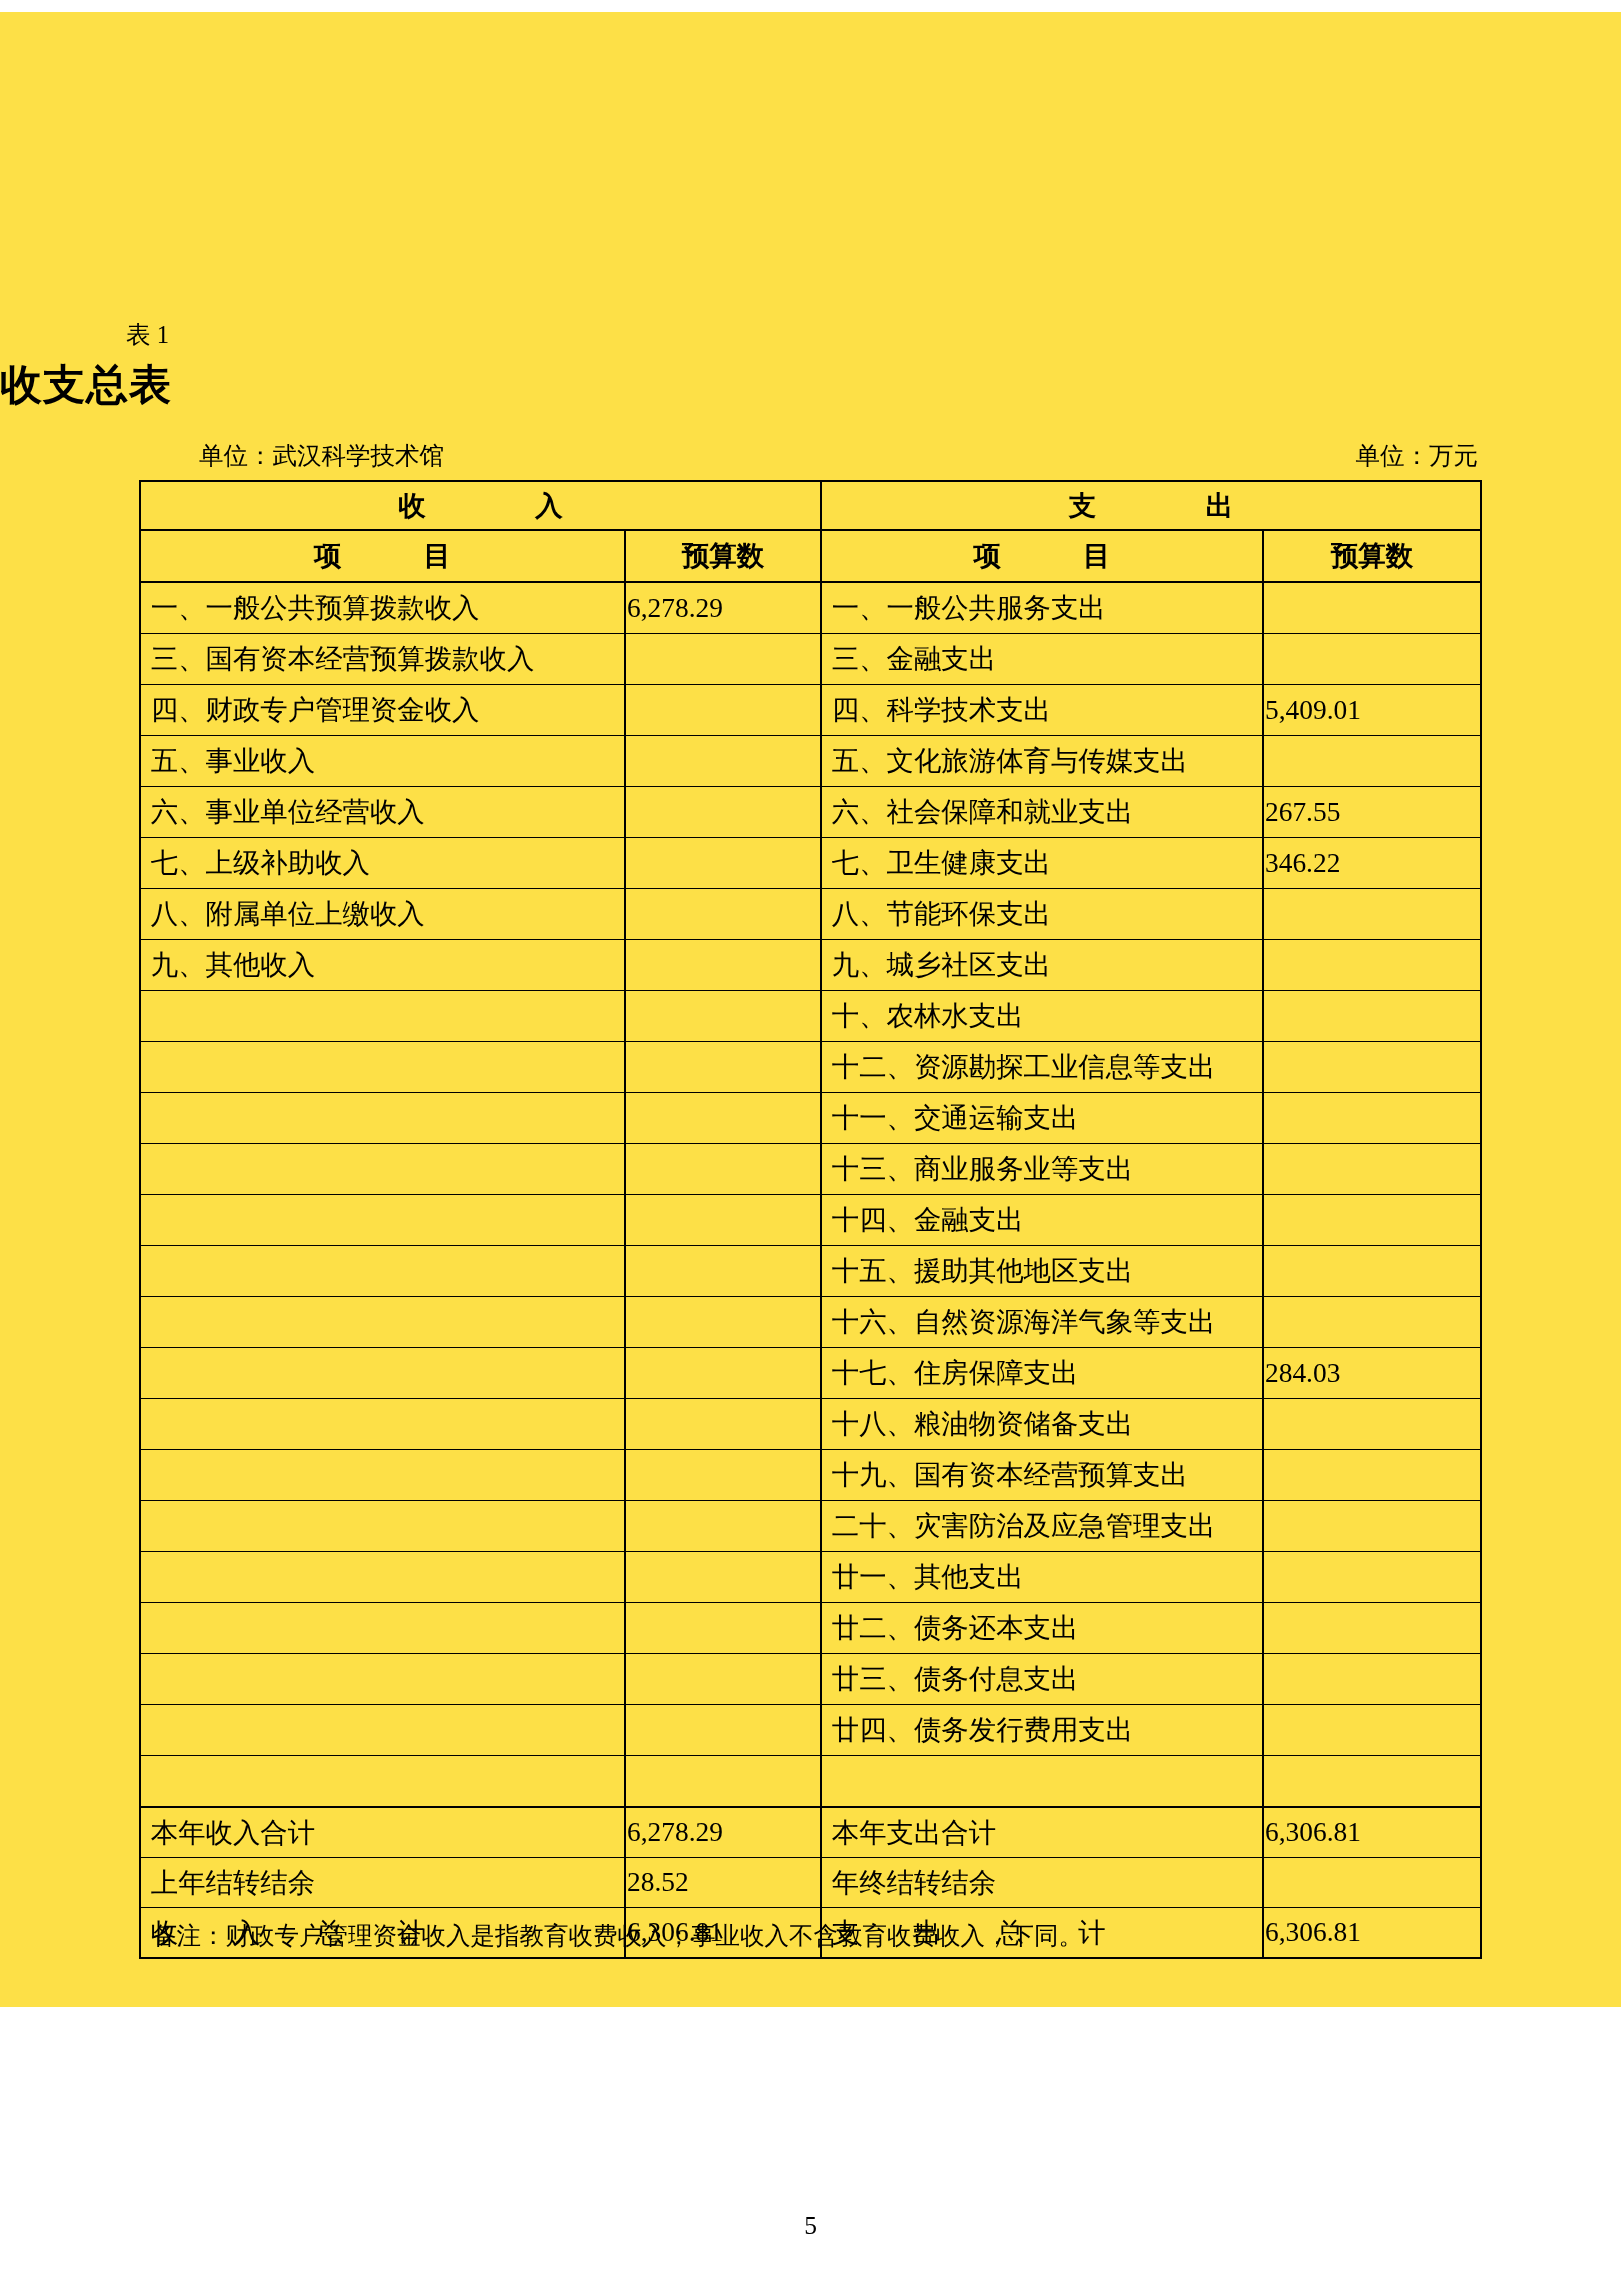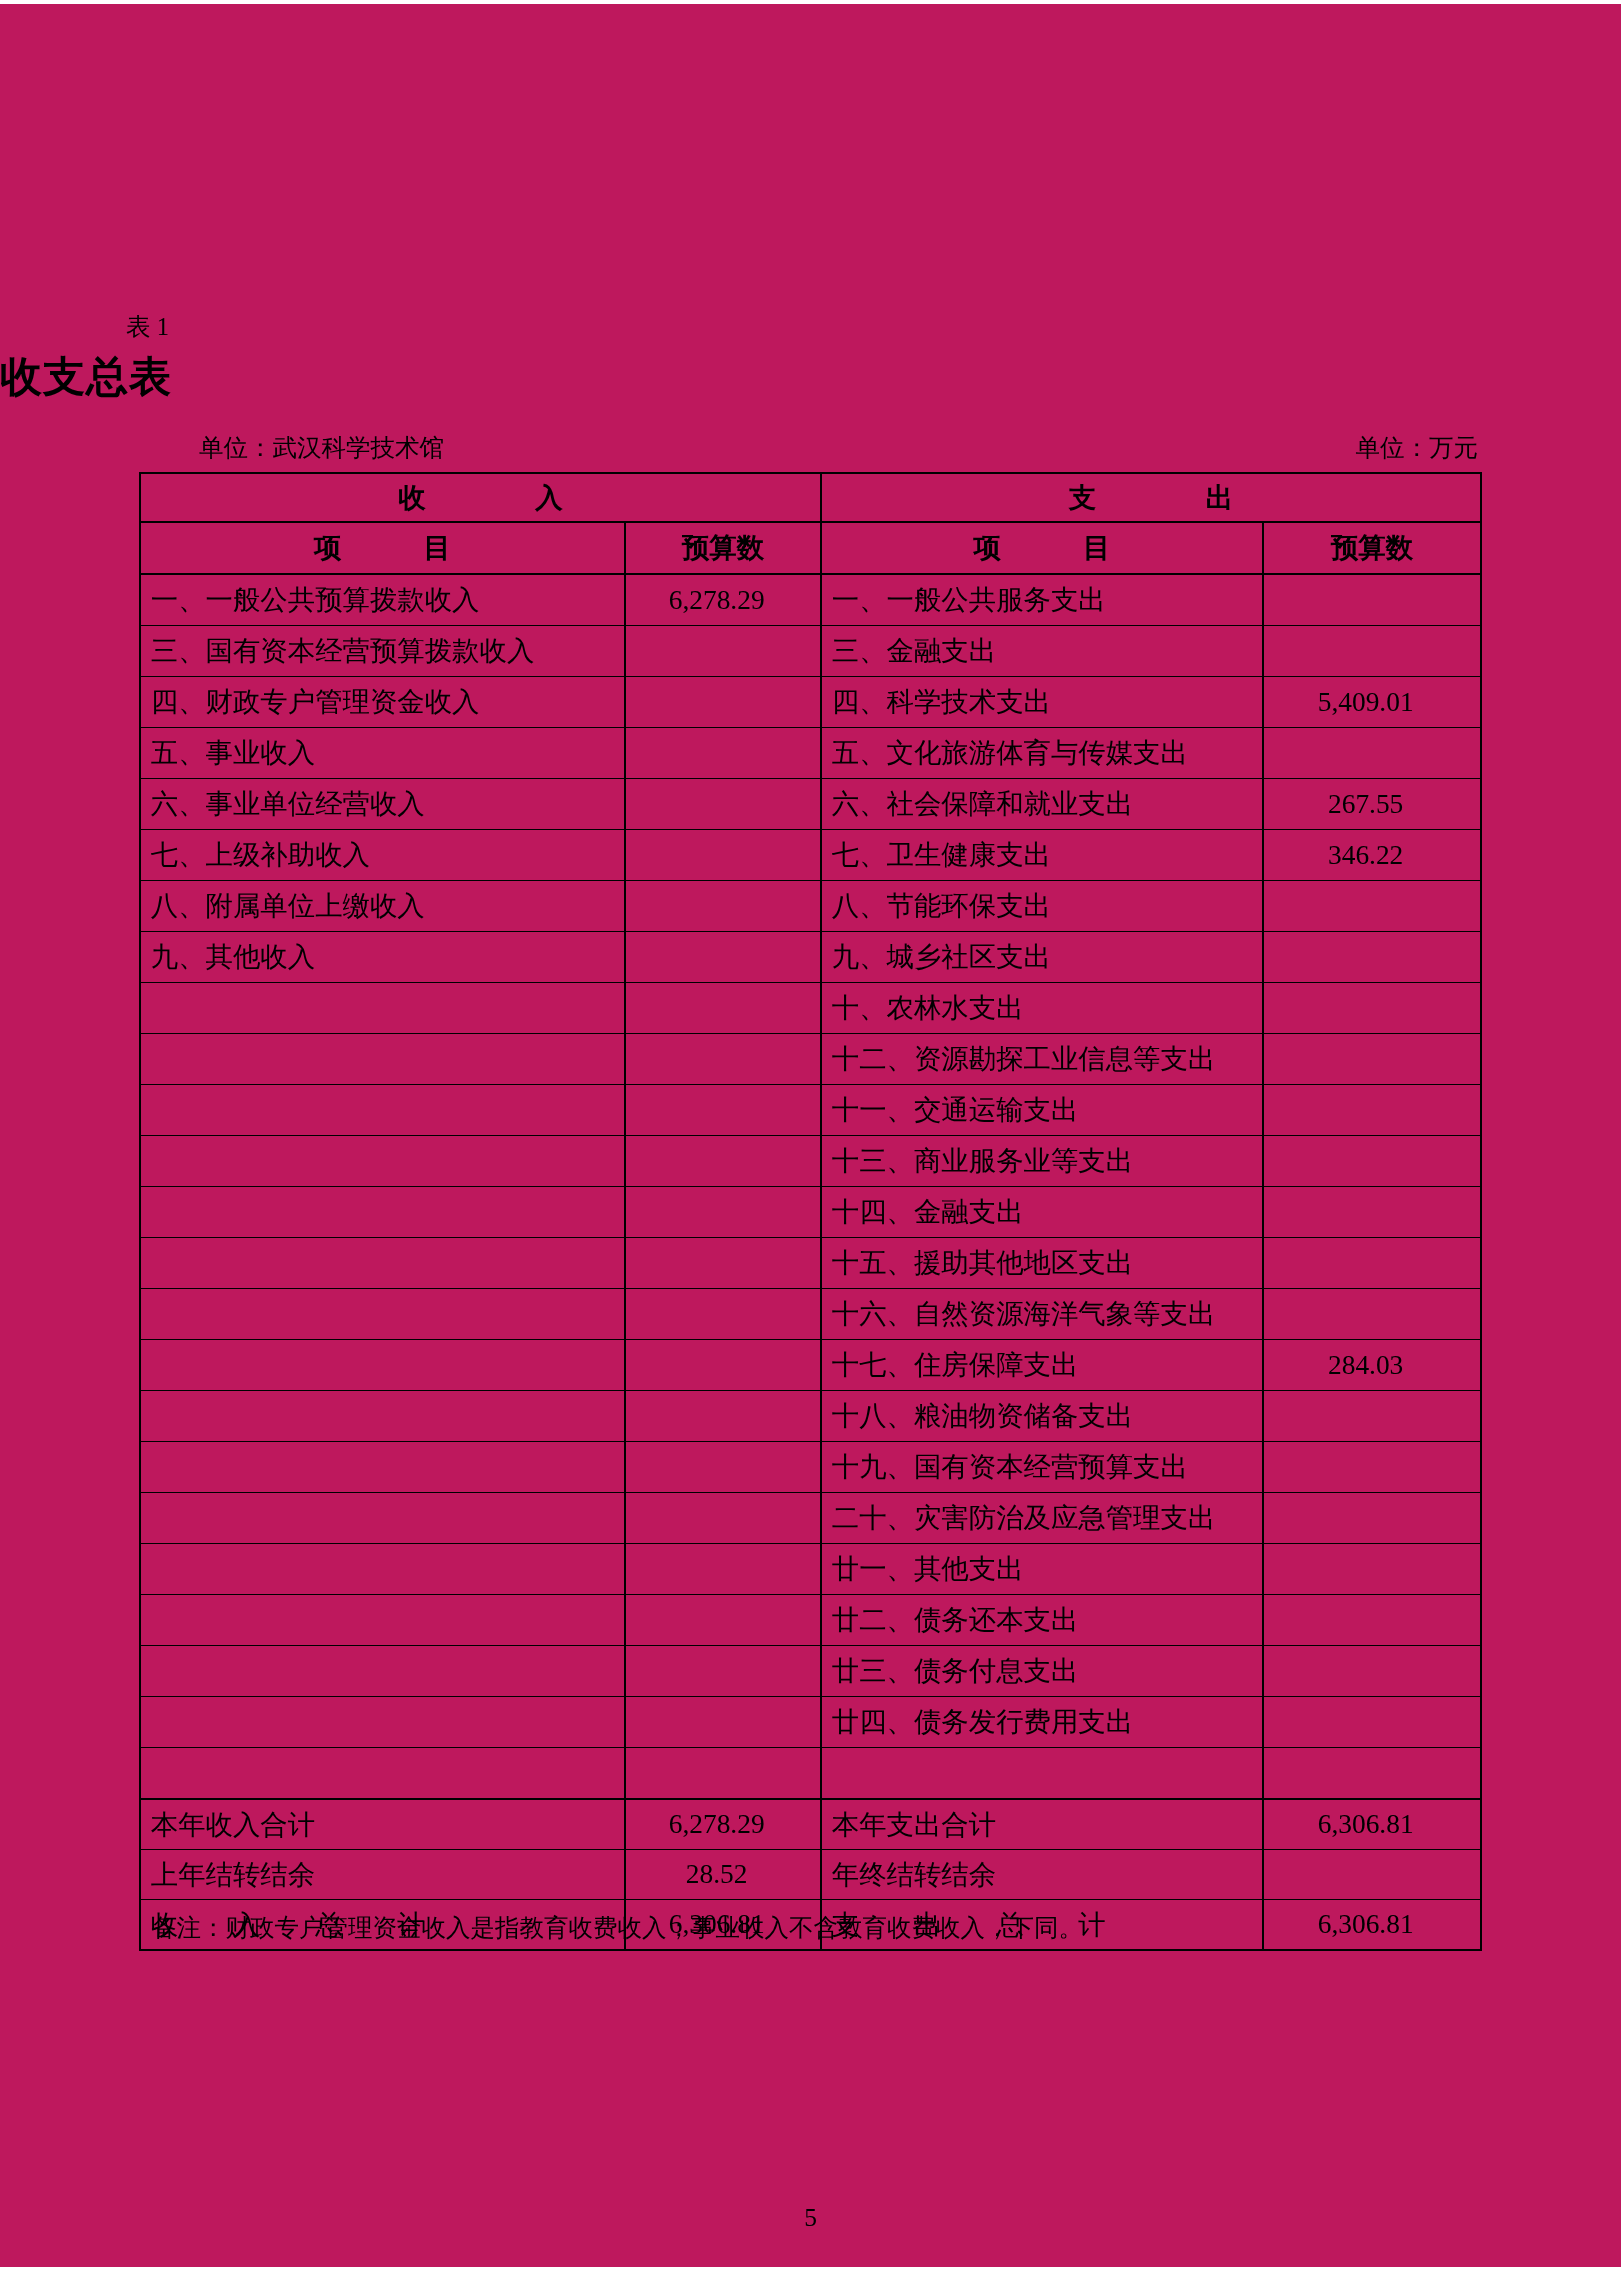--- a/index.html
+++ b/index.html
@@ -9,24 +9,24 @@
   }
   body {
     width: 1621px;
     height: 2293px;
     font-family: "Liberation Serif", "DejaVu Serif", serif;
     color: #000000;
     position: relative;
   }
   .page {
     position: absolute;
-    left: 0; top: 4px;
+    left: 0; top: 12px;
     width: 1621px;
-    height: 2263px;
-    background: #be185d;
+    height: 1995px;
+    background: #fde047;
   }
   .table-label {
     position: absolute;
     left: 126px;
     top: 306px;
     font-size: 24.5px;
     white-space: pre;
   }
   .doc-title {
     position: absolute;
@@ -87,21 +87,21 @@
     height: 47px;
   }
   tbody#summary-rows tr:first-child td {
     border-top: 2.5px solid #000;
   }
   td.item-cell {
     text-align: left;
     padding-left: 9.8px;
   }
   td.value-cell {
-    text-align: center;
+    text-align: left;
     padding-right: 13.7px;
   }
   .note {
     position: absolute;
     left: 152px;
     top: 1907px;
     width: 1333px;
     font-size: 24.5px;
   }
   .page-number {

